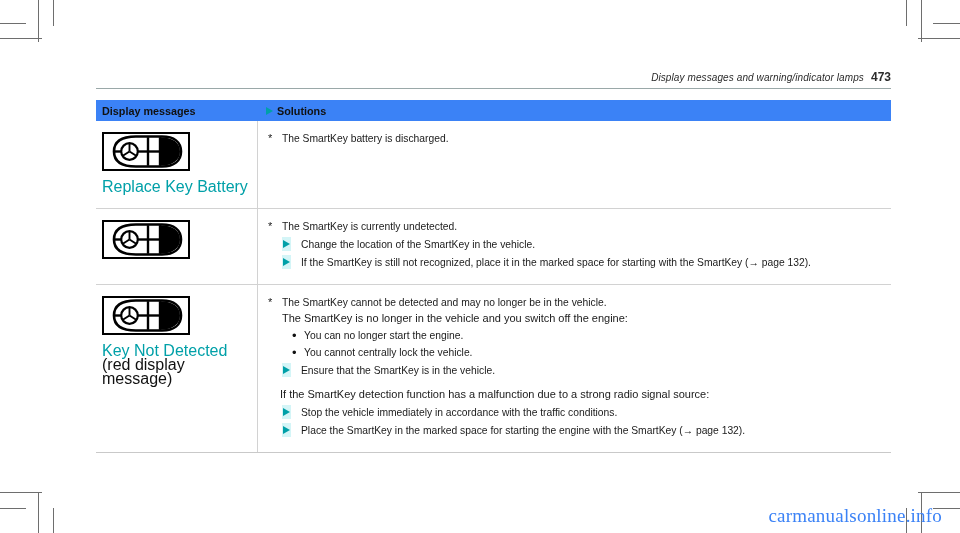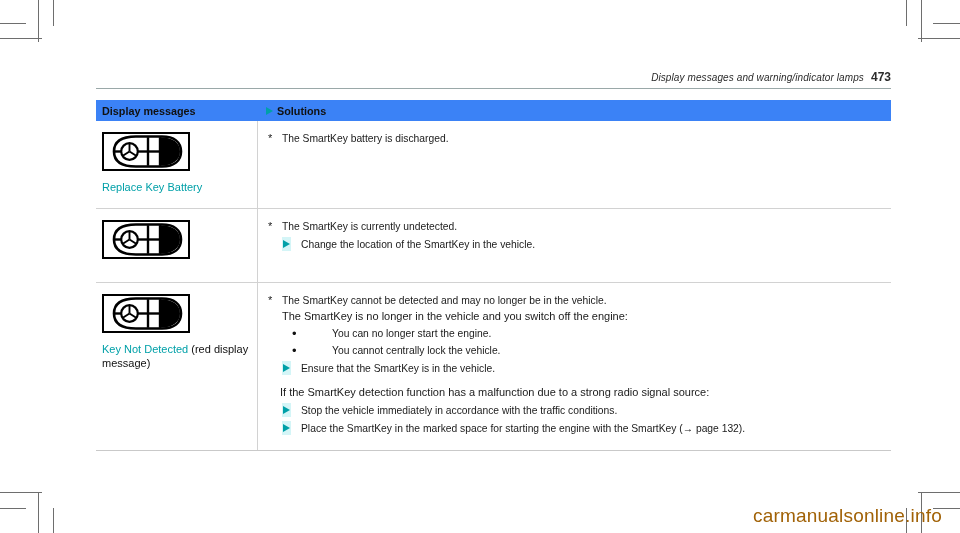--- a/index.html
+++ b/index.html
@@ -97,21 +97,21 @@
     border: 2px solid #000;
     box-sizing: border-box;
     display: block;
     margin-bottom: 9px;
     background: #fff;
   }
   .keyicon svg { display: block; }
 
   
   .msg-label {
-    font-size: 11px;
+    font-size: 16px;
     line-height: 14px;
     color: #111;
   }
   .msg-name { color: #00a0a8; }
 
   
   .cause {
     display: flex;
     font-size: 10.3px;
     line-height: 15px;
@@ -177,44 +177,44 @@
     margin-left: 24px;
     margin-top: 2px;
   }
   .dotitem .dot {
     flex: 0 0 12px;
     width: 12px;
     line-height: 15px;
     font-size: 13px;
     color: #111;
   }
-  .dotitem .dtext { flex: 1; margin-left: 28px; }
+  .dotitem .dtext { flex: 1; }
 
   .gap { height: 9px; }
 
   
   .hdr-tri {
     display: inline-block;
     width: 0; height: 0;
     border-left: 7px solid #00a0a8;
     border-top: 4.5px solid transparent;
     border-bottom: 4.5px solid transparent;
     position: relative;
     top: 0px;
   }
 
   
   .watermark {
     position: absolute;
     right: 18px;
     bottom: 6px;
     font-size: 19px;
-    color: #a16207;
+    color: #3b82f6;
     letter-spacing: 0.2px;
-    font-family: Liberation Sans, sans-serif;
+    font-family: Liberation Serif, serif;
   }
 </style>
 </head>
 <body>
 
 <div>
   <div class="cm-line-v" style="left:38px; top:-10px; height:52px;"></div>
   <div class="cm-line-h" style="left:-10px; top:38px; width:52px;"></div>
   <div class="cm-line-v" style="left:53px; top:-10px; height:36px;"></div>
   <div class="cm-line-h" style="left:-10px; top:23px; width:36px;"></div>
@@ -303,20 +303,27 @@
             <span class="star">*</span>
             <span class="ctext">The SmartKey is currently undetected.</span>
           </div>
           <div class="action">
             <span class="marker">
               <span class="hl"></span>
               <span class="tri"></span>
             </span>
             <span class="atext">Change the location of the SmartKey in the vehicle.</span>
           </div>
+          <div class="action">
+            <span class="marker">
+              <span class="hl"></span>
+              <span class="tri"></span>
+            </span>
+            <span class="atext">If the SmartKey is still not recognized, place it in the marked space for starting with the SmartKey (→ page 132).</span>
+          </div>
         </div>
       </div>
       <div class="row">
         <div class="cell-left">
           <div class="keyicon">
             <svg viewBox="0 0 84 35" width="84" height="35" aria-hidden="true">
               <path d="M10 17.5 C10 7.5 18 2.5 32 2.5 L58 2.5 C70 2.5 77 8 77 17.5 C77 27 70 32.5 58 32.5 L32 32.5 C18 32.5 10 27.5 10 17.5 Z" fill="#ffffff" stroke="#000000" stroke-width="2.6"></path>
               <path d="M56 3.3 C69 3.5 76 8.6 76 17.5 C76 26.4 69 31.5 56 31.7 Z" fill="#000000"></path>
               <line x1="44" y1="3.2" x2="44" y2="31.8" stroke="#000000" stroke-width="2.4"></line>
               <line x1="56" y1="3.2" x2="56" y2="31.8" stroke="#000000" stroke-width="2.4"></line>

